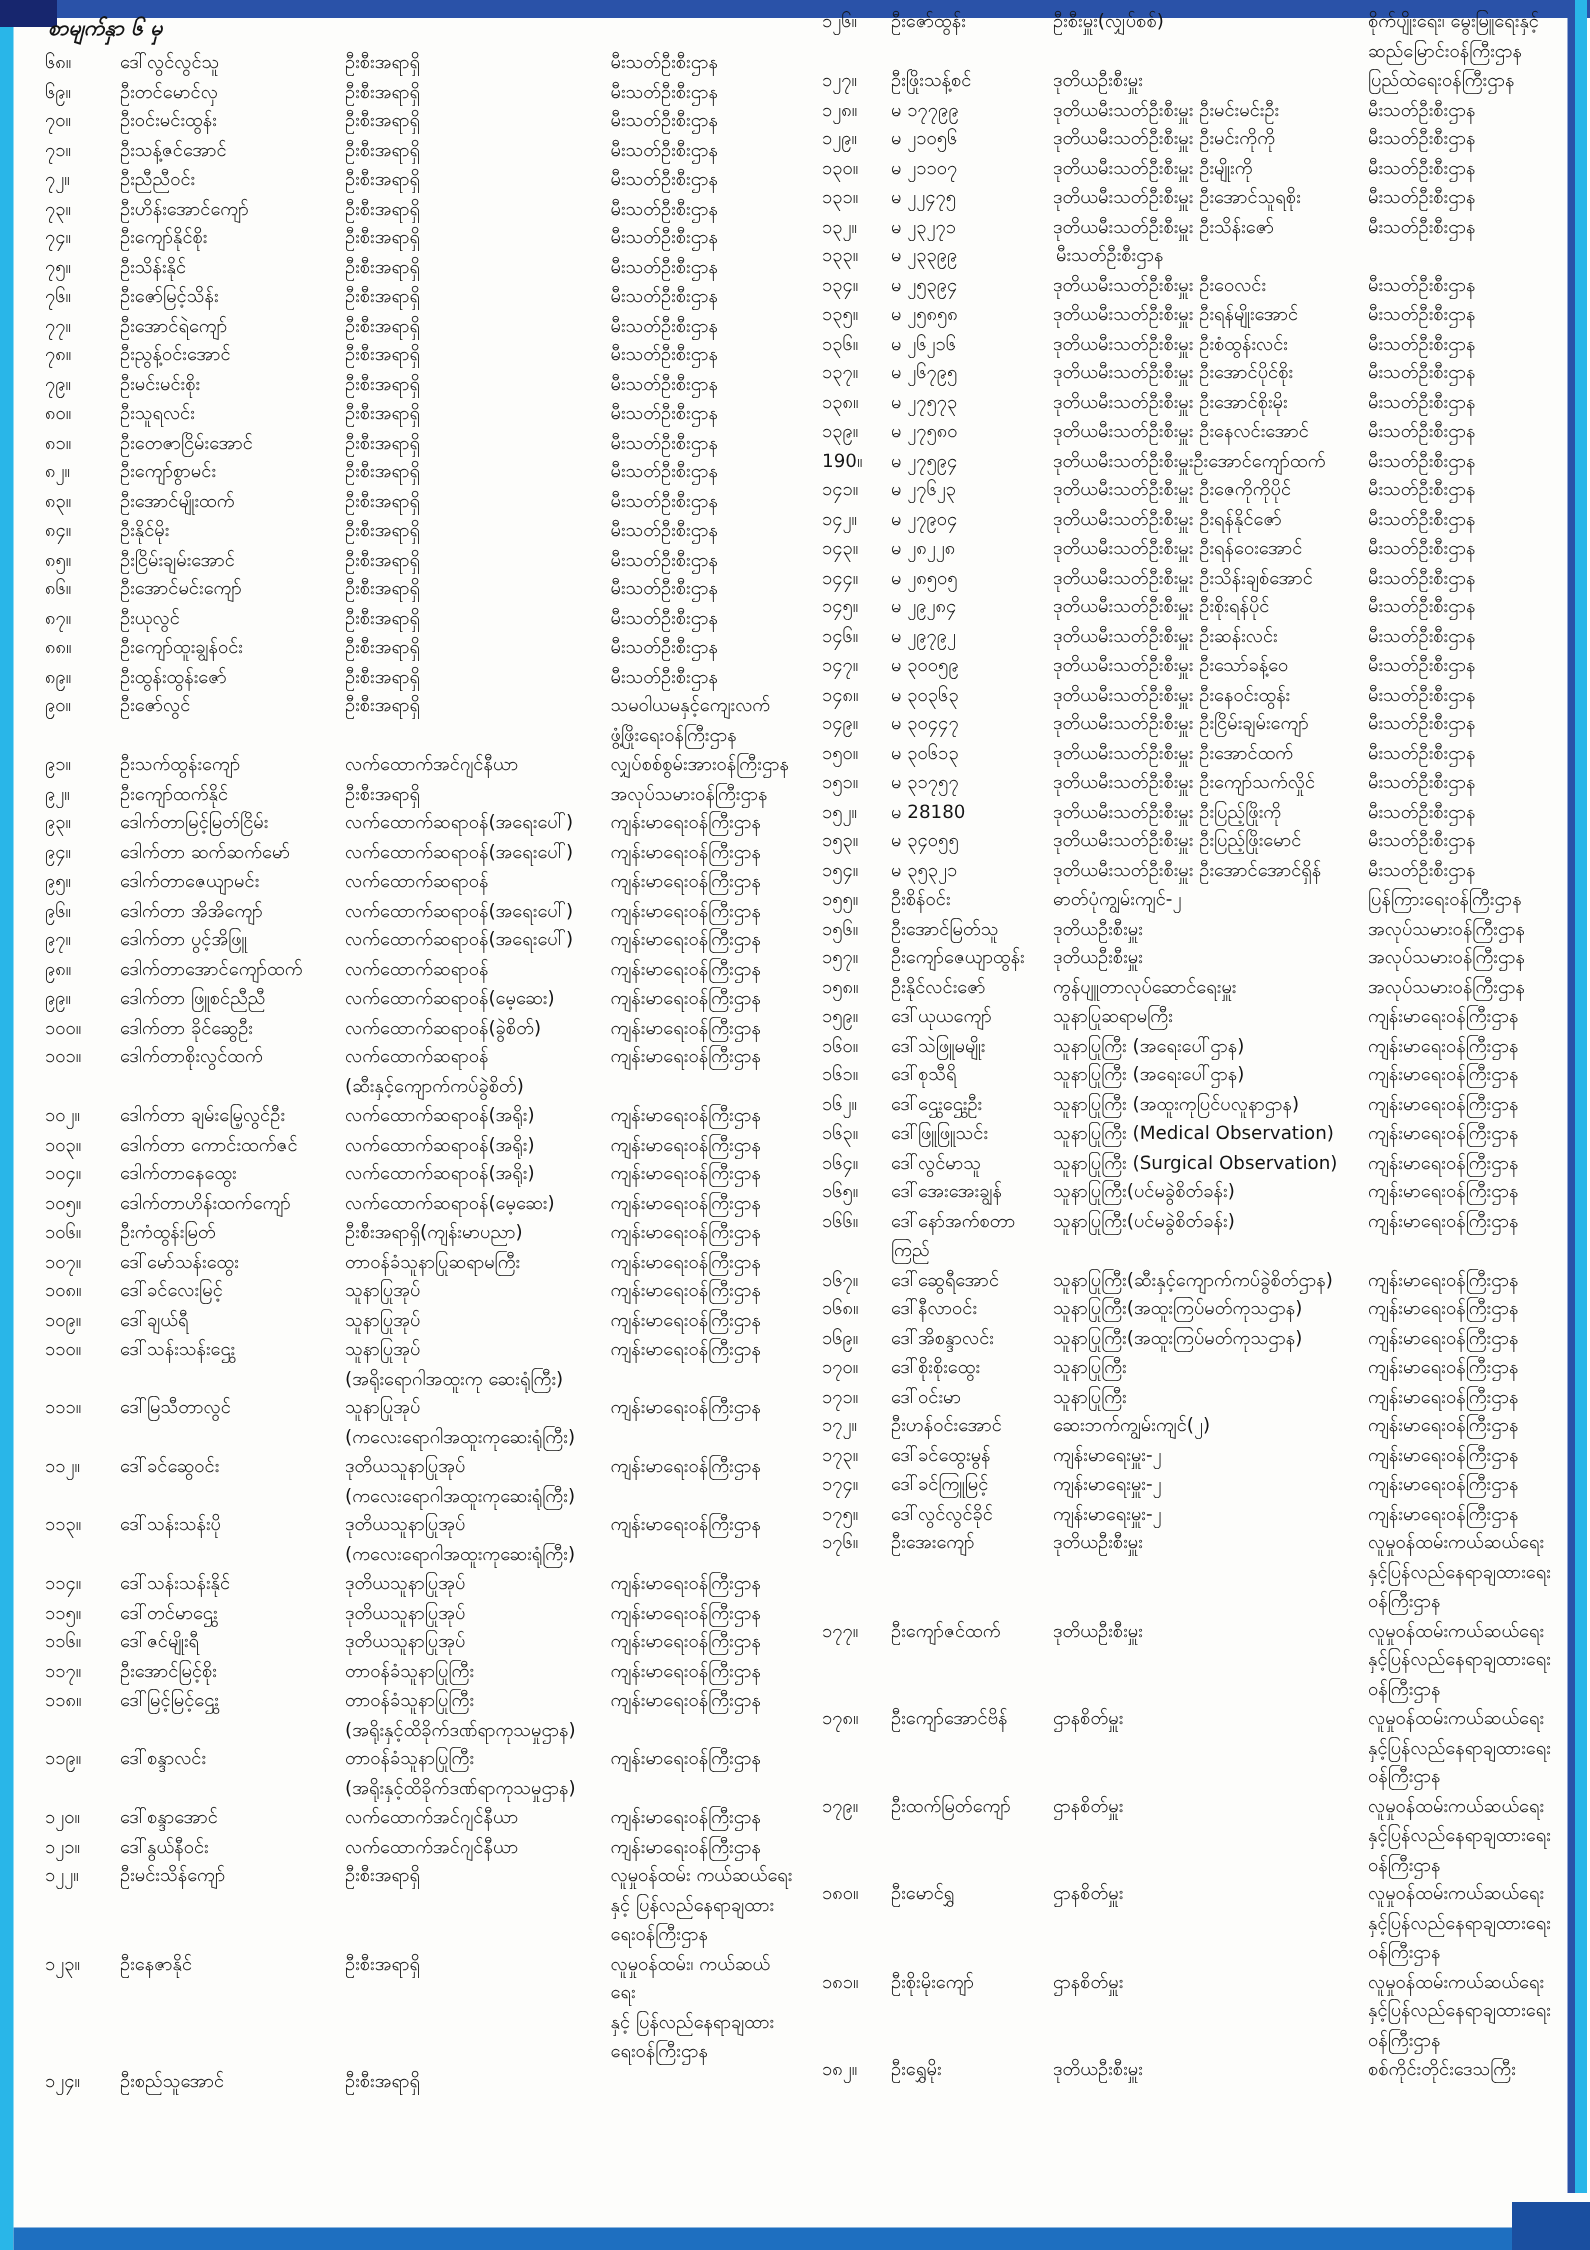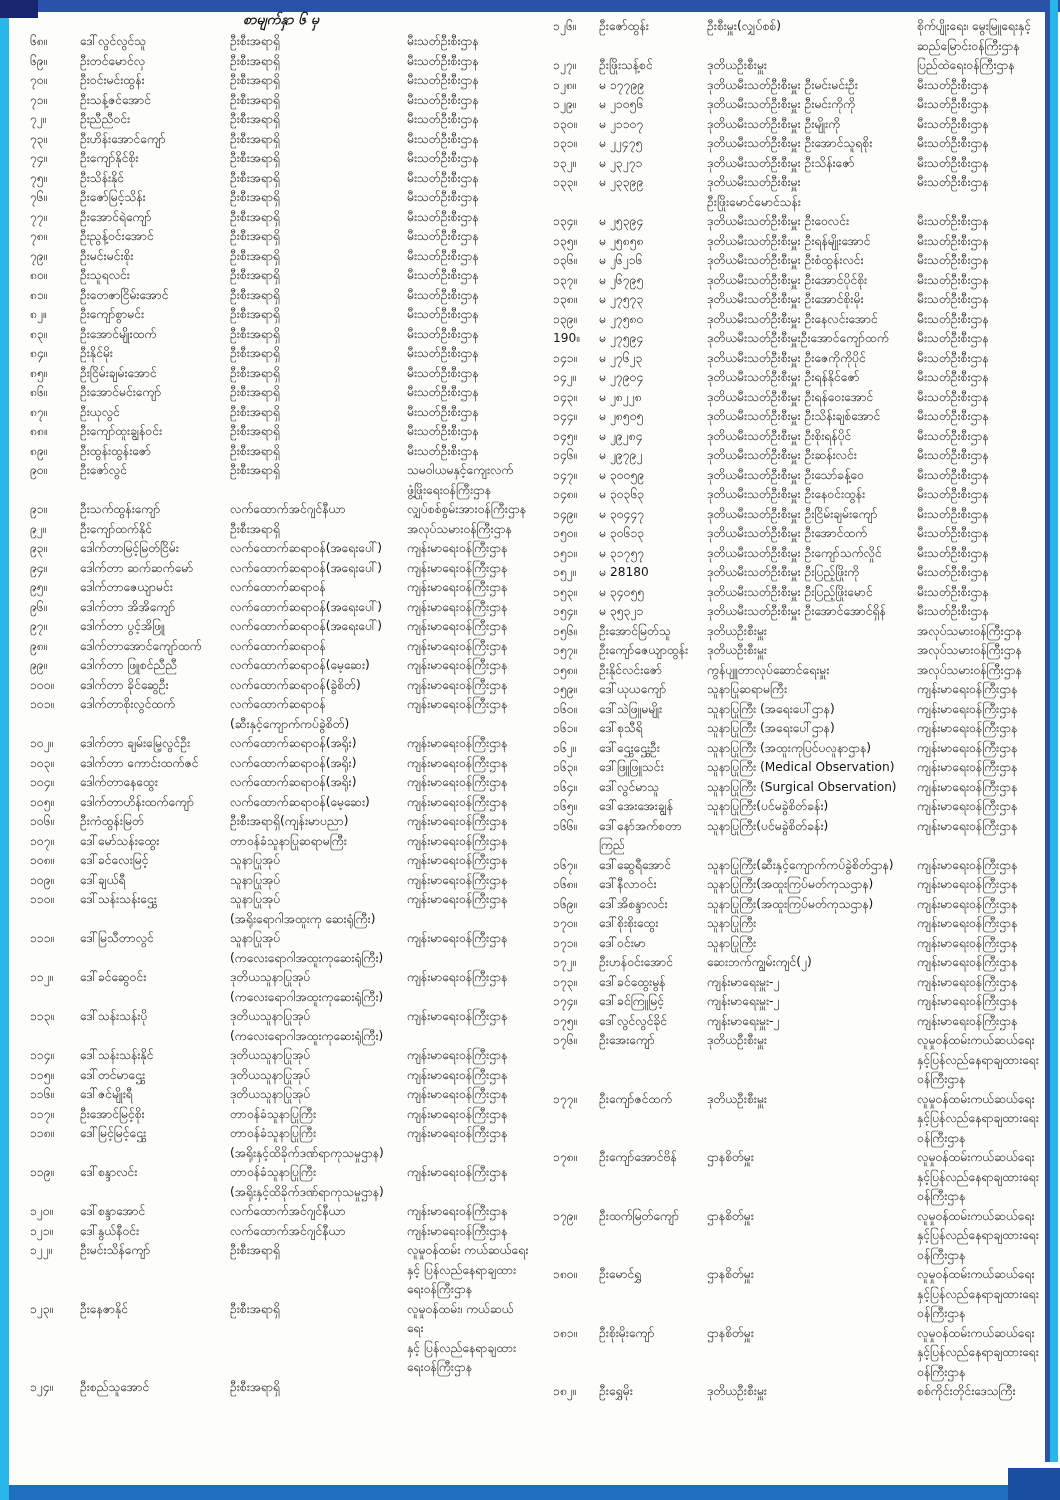--- a/index.html
+++ b/index.html
@@ -13,23 +13,23 @@
   .frame{position:absolute;}
   #frame-top{left:0;top:0;width:1060px;height:12px;background:#2a52a8;}
   #frame-top-corner{left:0;top:0;width:38px;height:18px;background:#17266e;}
   #frame-left{left:0;top:12px;width:9px;height:1488px;background:#29b6e8;}
   #frame-right-inner{right:10px;top:0;width:5px;height:1462px;background:#2a52a8;}
   #frame-right-outer{right:2px;top:0;width:8px;height:1462px;background:#29b6e8;}
   #frame-bottom{left:9px;bottom:0;width:1051px;height:15px;background:#1e6fc0;}
   #frame-bottom-right{right:0;bottom:0;width:52px;height:32px;background:#1a4fa0;}
 
   
-  .page-col{position:absolute;top:0;display:flex;flex-direction:column;align-items:center;}
+  .page-col{position:absolute;top:0;display:flex;flex-direction:column;}
   #col-left{left:30px;top:8px;width:500px;}
-  #col-right{left:548px;top:17px;width:496px;}
+  #col-right{left:548px;top:5px;width:496px;}
 
   .page-note{font-style:italic;font-weight:bold;font-size:14px;line-height:22px;}
   #header-note{margin:0 0 2px 2px;}
   #footer-note{text-align:right;margin-top:2px;padding-right:14px;}
 
   .row{display:grid;align-items:start;font-size:12.2px;line-height:19.5px;}
   #col-left .row{grid-template-columns:50px 150px 175px 1fr;}
   #col-right .row{grid-template-columns:46px 108px 208px 1fr;}
   .cell{white-space:pre-line;overflow:hidden;}
   .cell.no{padding-right:4px;}
@@ -446,22 +446,20 @@
   </div>
       <div class="row">
     <span class="cell no">၁၃၂။</span>
     <span class="cell name">မ ၂၃၂၇၁</span>
     <span class="cell role">ဒုတိယမီးသတ်ဦးစီးမှူး ဦးသိန်းဇော်</span>
     <span class="cell dept">မီးသတ်ဦးစီးဌာန</span>
   </div>
       <div class="row">
     <span class="cell no">၁၃၃။</span>
     <span class="cell name">မ ၂၃၃၉၉</span>
-    <span class="cell role">ဒုတိယမီးသတ်ဦးစီးမှူး
-ဦးဖြိုးမောင်မောင်သန်း</span>
     <span class="cell dept">မီးသတ်ဦးစီးဌာန</span>
   </div>
       <div class="row">
     <span class="cell no">၁၃၄။</span>
     <span class="cell name">မ ၂၅၃၉၄</span>
     <span class="cell role">ဒုတိယမီးသတ်ဦးစီးမှူး ဦးဝေလင်း</span>
     <span class="cell dept">မီးသတ်ဦးစီးဌာန</span>
   </div>
       <div class="row">
     <span class="cell no">၁၃၅။</span>
@@ -575,20 +573,26 @@
     <span class="cell no">၁၅၃။</span>
     <span class="cell name">မ ၃၄၀၅၅</span>
     <span class="cell role">ဒုတိယမီးသတ်ဦးစီးမှူး ဦးပြည့်ဖြိုးမောင်</span>
     <span class="cell dept">မီးသတ်ဦးစီးဌာန</span>
   </div>
       <div class="row">
     <span class="cell no">၁၅၄။</span>
     <span class="cell name">မ ၃၅၃၂၁</span>
     <span class="cell role">ဒုတိယမီးသတ်ဦးစီးမှူး ဦးအောင်အောင်ရှိန်</span>
     <span class="cell dept">မီးသတ်ဦးစီးဌာန</span>
+  </div>
+      <div class="row">
+    <span class="cell no">၁၅၅။</span>
+    <span class="cell name">ဦးစိန်ဝင်း</span>
+    <span class="cell role">ဓာတ်ပုံကျွမ်းကျင်-၂</span>
+    <span class="cell dept">ပြန်ကြားရေးဝန်ကြီးဌာန</span>
   </div>
       <div class="row">
     <span class="cell no">၁၅၆။</span>
     <span class="cell name">ဦးအောင်မြတ်သူ</span>
     <span class="cell role">ဒုတိယဦးစီးမှူး</span>
     <span class="cell dept">အလုပ်သမားဝန်ကြီးဌာန</span>
   </div>
       <div class="row">
     <span class="cell no">၁၅၇။</span>
     <span class="cell name">ဦးကျော်ဇေယျာထွန်း</span>

